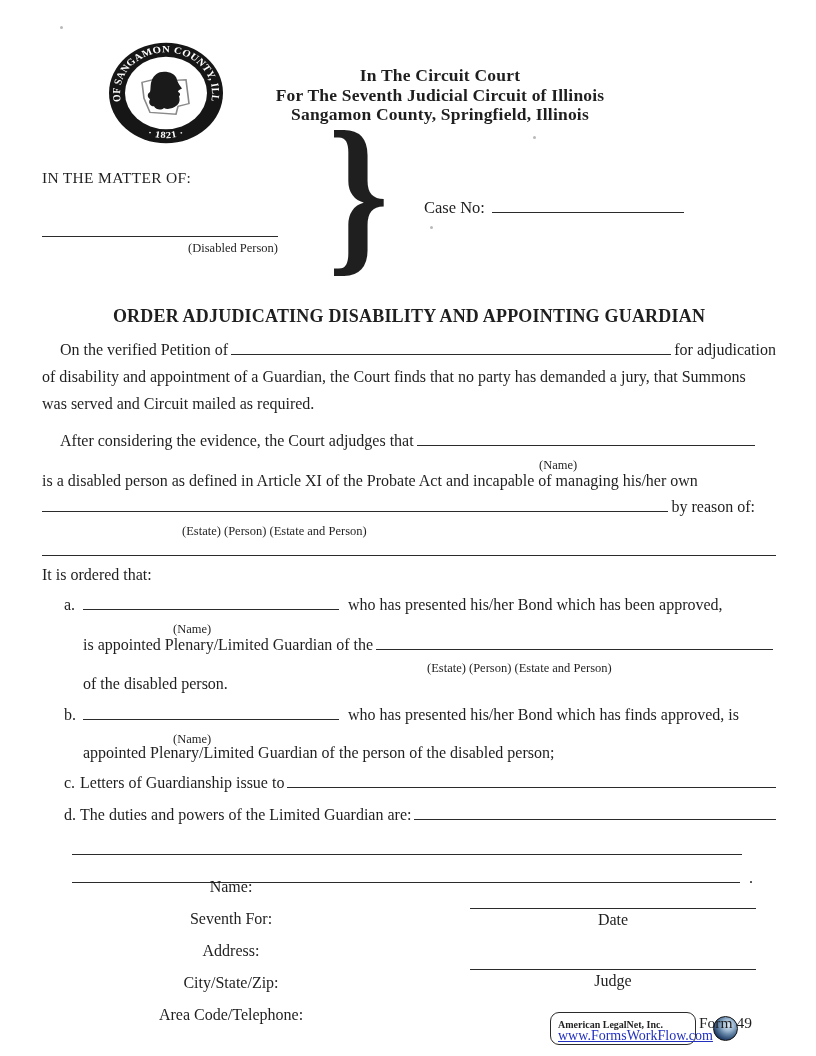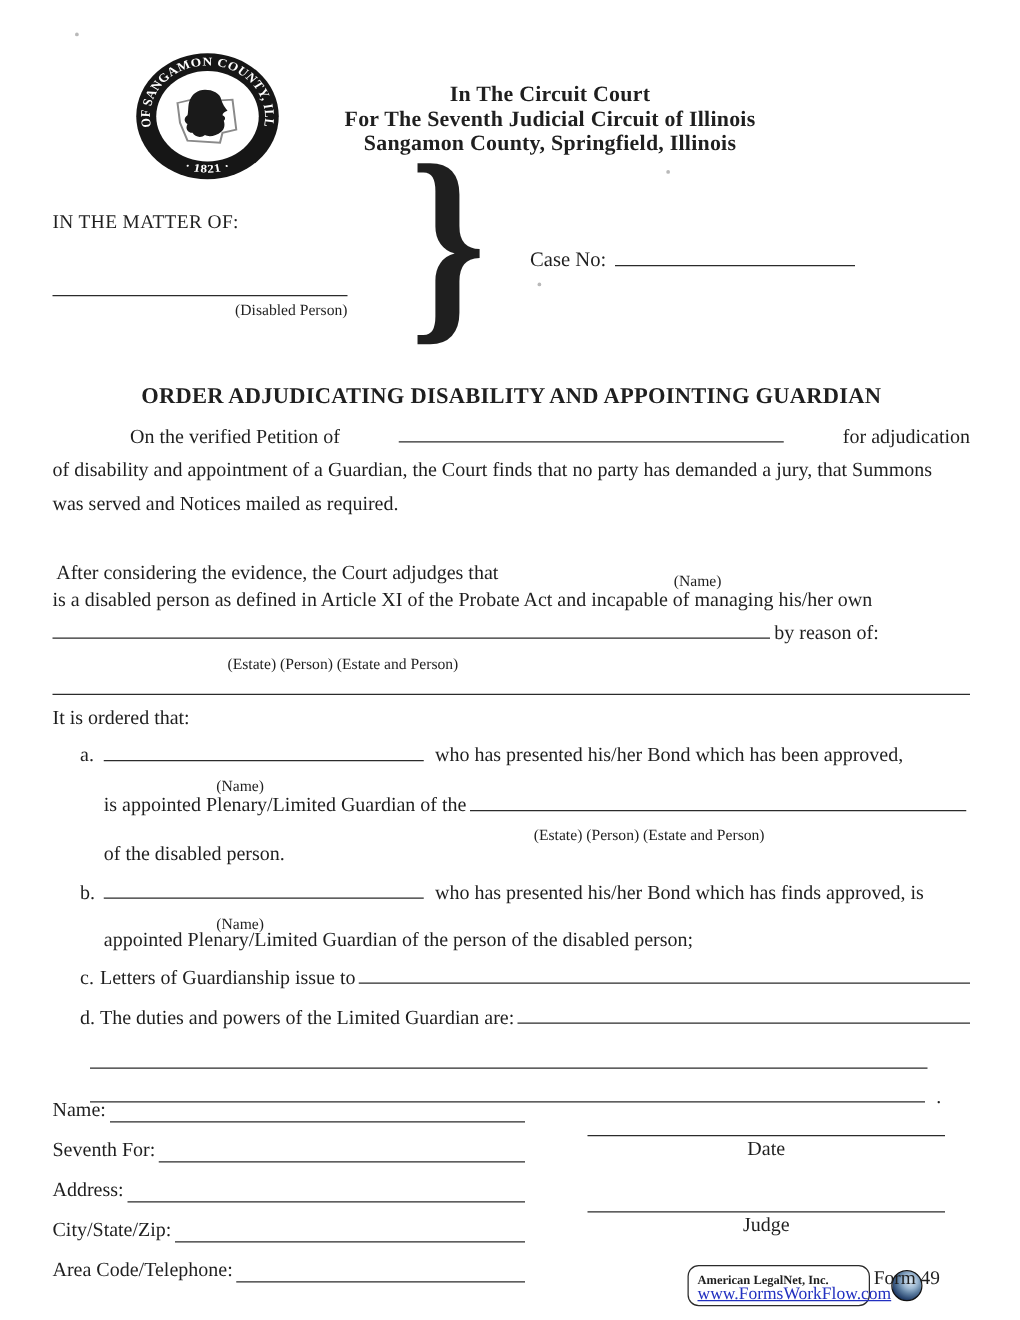--- a/index.html
+++ b/index.html
@@ -26,29 +26,29 @@
   .caseno-line{display:inline-block;width:192px;height:16px;border-bottom:1.5px solid #2b2b2b;margin-left:7px;}
   
   .content{position:absolute;left:42px;top:302px;width:734px;font-size:16px;}
   .title{text-align:center;font-weight:bold;font-size:18px;letter-spacing:.2px;margin-top:4px;height:22px;}
   .l{display:flex;align-items:baseline;white-space:nowrap;height:27px;}
   .ind{display:inline-block;width:18px;flex:0 0 18px;}
   .bk{flex:1 1 auto;height:2px;border-bottom:1.4px solid #2b2b2b;margin:0 3px;}
   .bkfix{flex:0 0 256px;}
   .capline{height:13px;font-size:12.5px;line-height:12px;white-space:nowrap;}
   .rule{height:1px;border-bottom:1.6px solid #2b2b2b;}
-  .mt13{margin-top:13px;gap:44px;} .mt10{margin-top:10px;flex-direction:column;}
+  .mt13{margin-top:13px;} .mt10{margin-top:10px;}
   .h26{height:26px;} .h25{height:25px;} .h24{height:24px;}
-  .mr21{margin-right:21px;} .mr48{margin-right:73px;}
+  .mr21{margin-right:21px;} .mr48{margin-right:21px;}
   .itemlabel{flex:0 0 16px;margin-left:22px;}
   .hang{margin-left:41px;}
   .period{margin-left:6px;}
   
   .bottom-left{position:absolute;left:42px;top:878px;width:378px;font-size:16px;}
-  .frow{display:flex;align-items:flex-end;height:20px;margin-bottom:12px;white-space:nowrap;}
+  .frow{display:flex;align-items:center;height:20px;margin-bottom:12px;white-space:nowrap;flex-direction:column;}
   .frow .bk{margin:0 0 0 3px;}
   .bottom-right{position:absolute;left:470px;top:894px;width:286px;text-align:center;font-size:16px;}
   .sigline{height:14px;border-bottom:1.5px solid #2b2b2b;}
   .siglabel{line-height:21px;height:21px;}
   .gap26{height:25px;}
   .logo-box{
     position:absolute;left:550px;top:1012px;width:146px;height:33px;
     border:1.5px solid #2b2b2b;border-radius:9px;background:#fff;
     display:flex;align-items:center;padding:2px 4px 2px 7px;box-sizing:border-box;
   }
@@ -107,21 +107,21 @@
 
     <div class="title">ORDER ADJUDICATING DISABILITY AND APPOINTING GUARDIAN</div>
 
     <div class="l mt13">
       <span class="ind"></span>
       <span>On the verified Petition of</span>
       <span class="bk"></span>
       <span>for adjudication</span>
     </div>
     <div class="l">of disability and appointment of a Guardian, the Court finds that no party has demanded a jury, that Summons</div>
-    <div class="l">was served and Notices mailed as required.</div>
+    <div class="l">was served and Circuit mailed as required.</div>
 
     <div class="l mt10">
       <span class="ind"></span>
       <span>After considering the evidence, the Court adjudges that</span>
       <span class="bk mr21"></span>
     </div>
     <div class="capline"><span style="margin-left:497px;">(Name)</span></div>
     <div class="l h26">is a disabled person as defined in Article XI of the Probate Act and incapable of managing his/her own</div>
     <div class="l">
       <span class="bk" style="margin-left:0;"></span>

